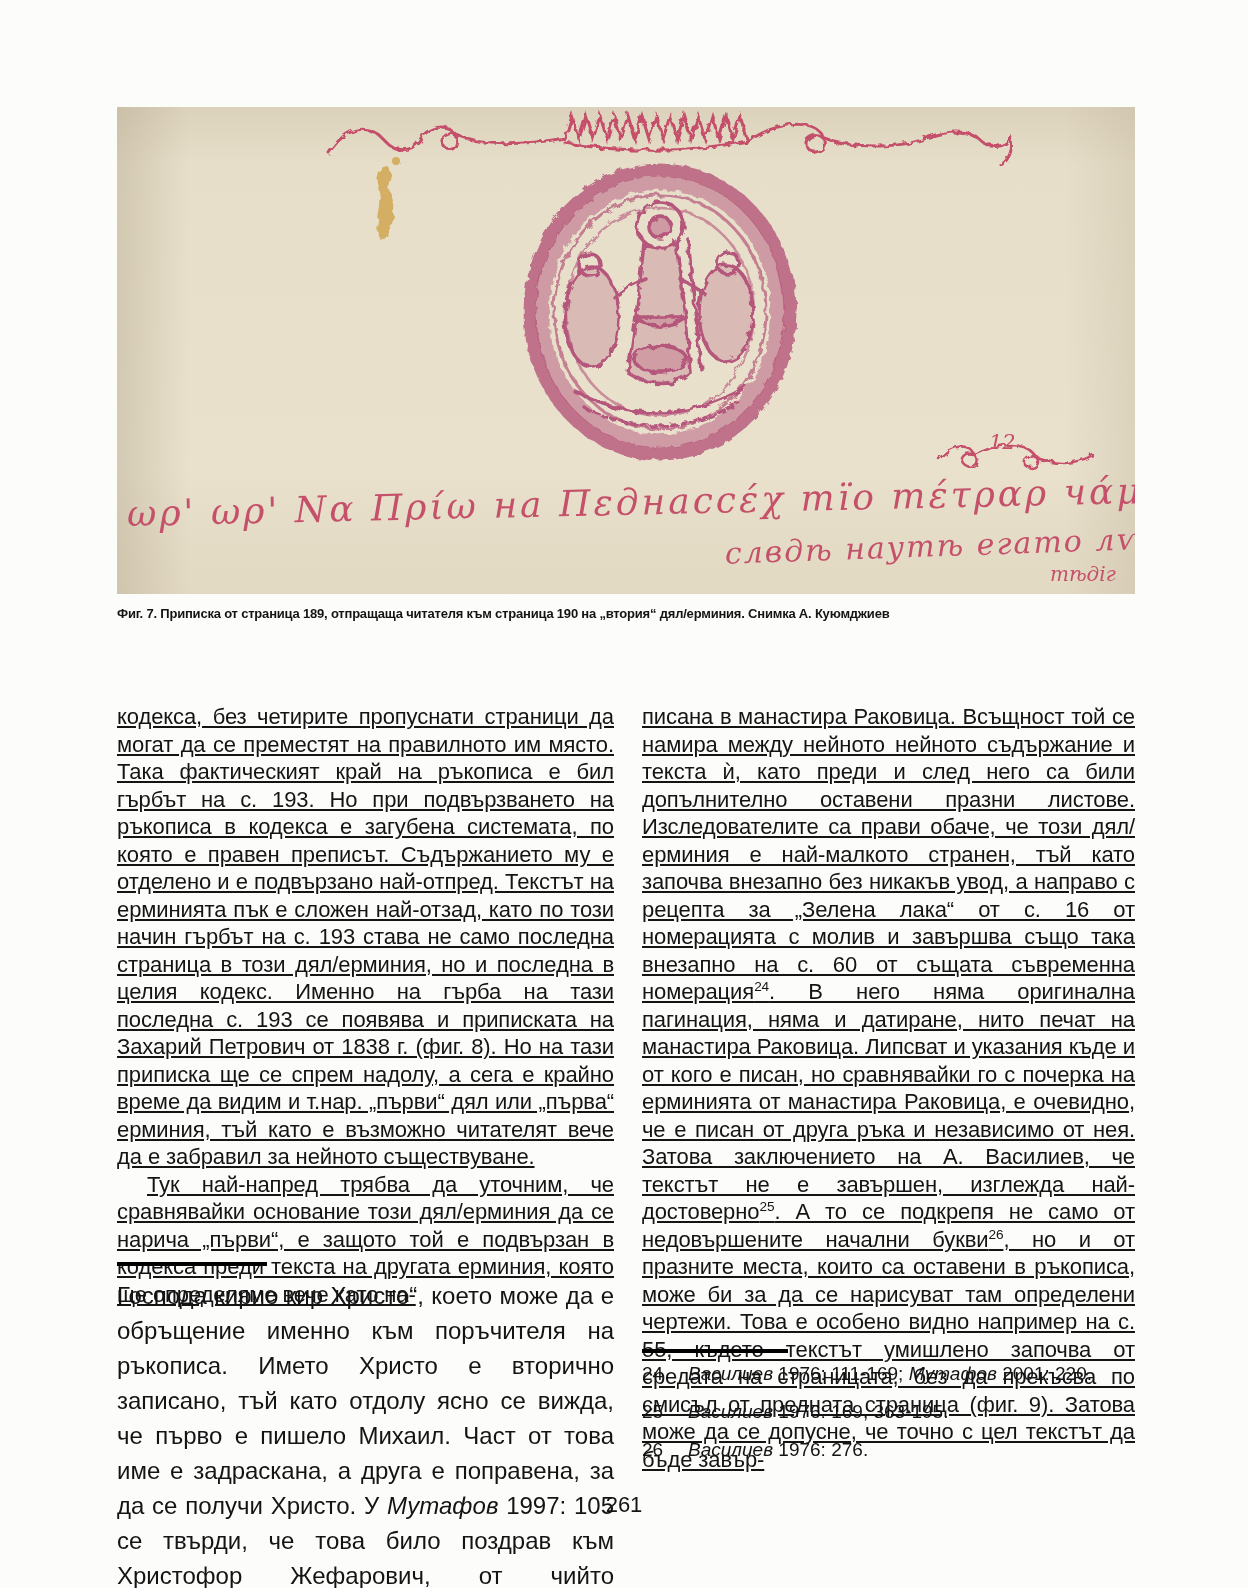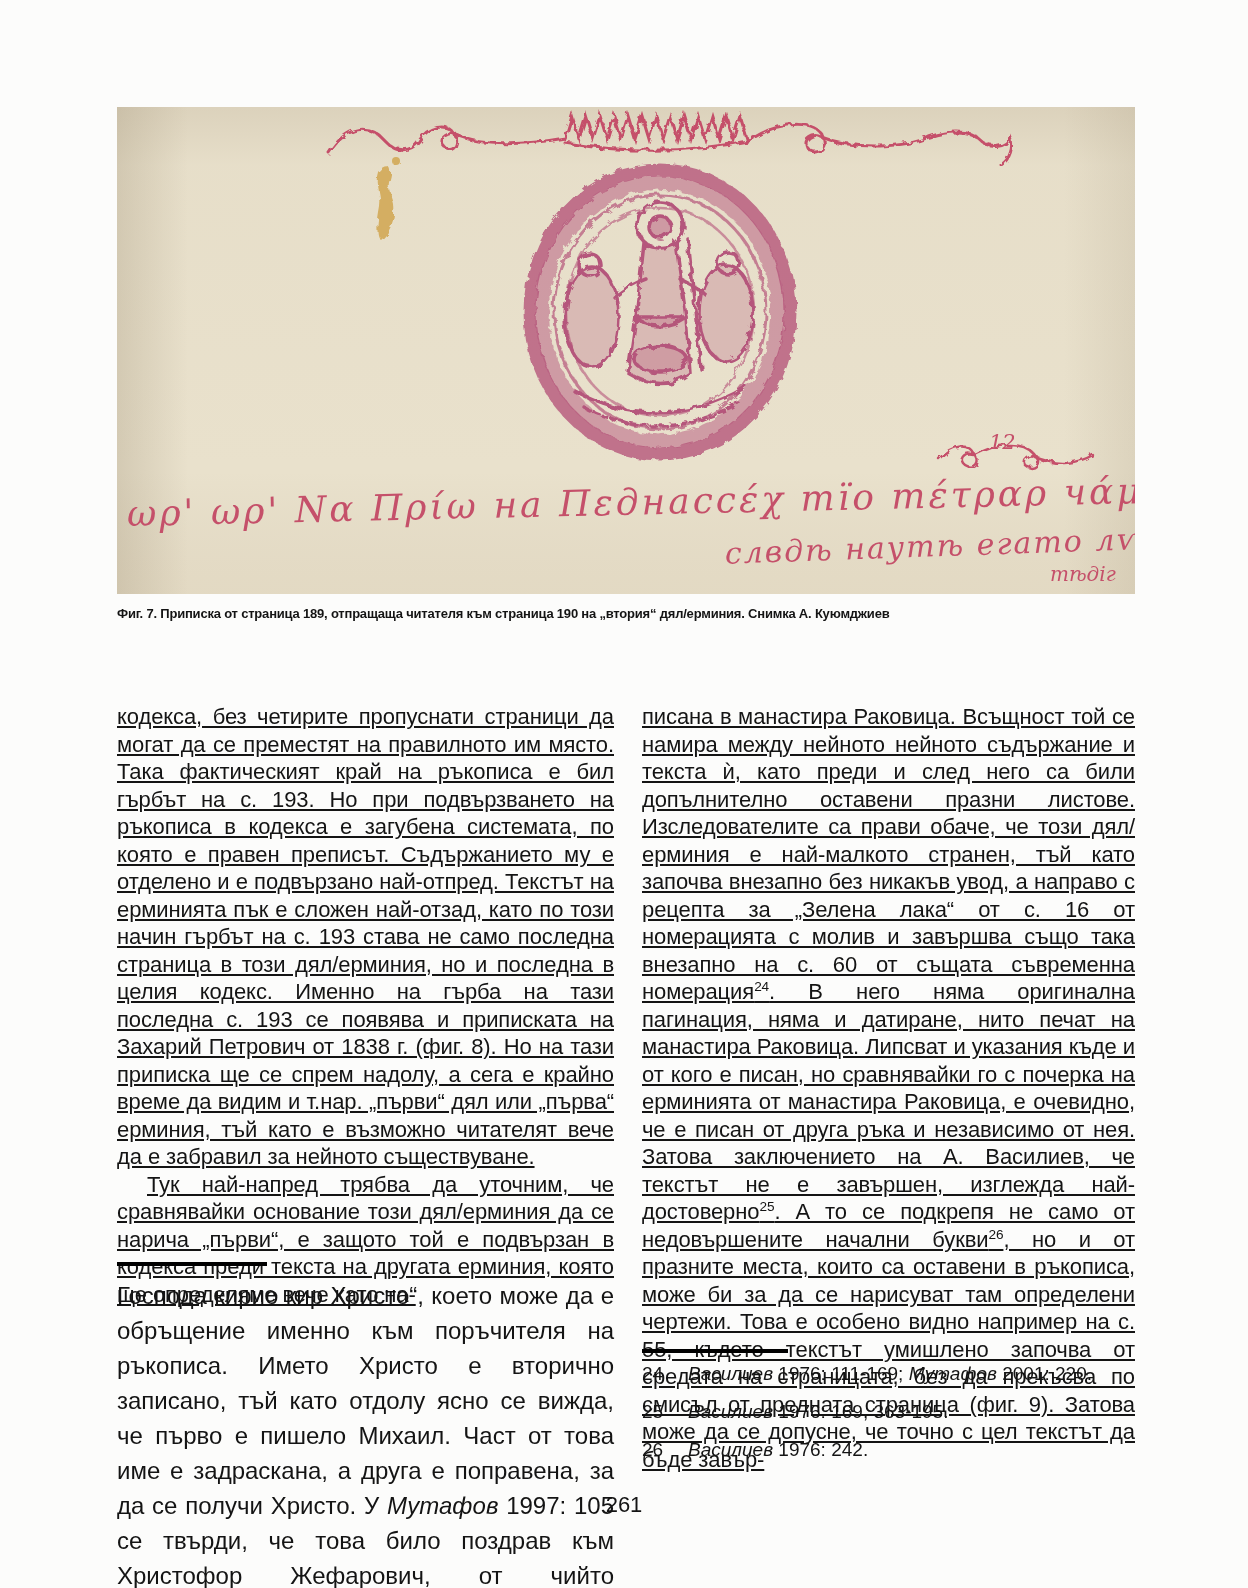--- a/index.html
+++ b/index.html
@@ -139,17 +139,17 @@
     <div class="fn-row">
       <span class="fn-num">24</span>
       <span class="fn-text"><span class="it">Василиев</span><span> 1976: 111-169; </span><span class="it">Мутафов</span><span> 2001: 220.</span></span>
     </div>
     <div class="fn-row">
       <span class="fn-num">25</span>
       <span class="fn-text"><span class="it">Василиев</span><span> 1976: 169, 363-195.</span></span>
     </div>
     <div class="fn-row">
       <span class="fn-num">26</span>
-      <span class="fn-text"><span class="it">Василиев</span><span> 1976: 242.</span></span>
+      <span class="fn-text"><span class="it">Василиев</span><span> 1976: 276.</span></span>
     </div>
   </div>
 
 <div class="page-number">261</div>
 
 </body></html>

